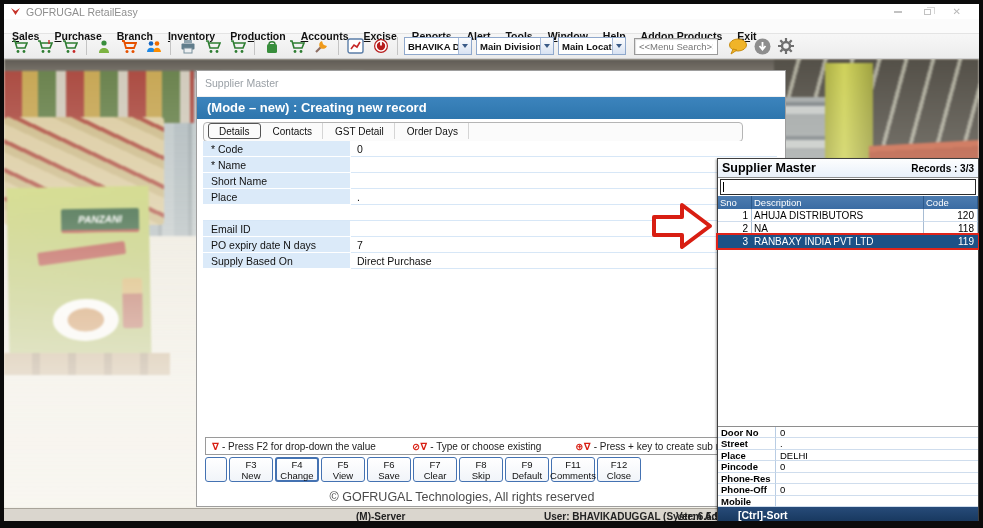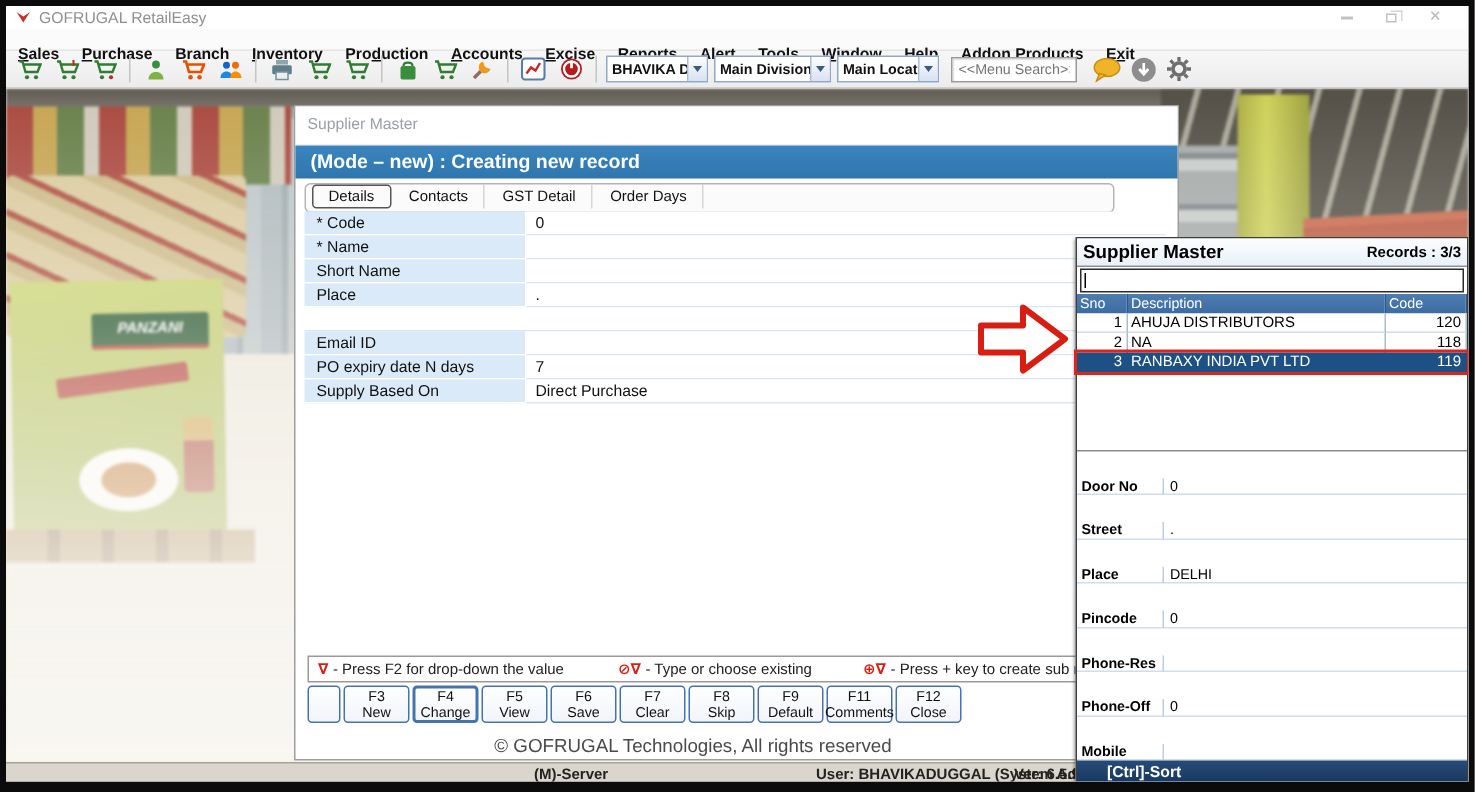--- a/index.html
+++ b/index.html
@@ -94,21 +94,21 @@
   .th{background:linear-gradient(#4d7cb0,#3b6ca3);color:#fff;font-size:9.5px;line-height:13px;border-right:1px solid #2d5a8c;}
   .td{font-size:10px;line-height:13px;color:#000;border-right:1px solid #a8bdd4;border-bottom:1px solid #cfdded;background:#fff;}
   .c-sno{width:34px;padding:0 3px 0 2px;}
   .c-desc{flex:1;padding:0 2px;}
   .c-code{width:54px;padding:0 3px 0 2px;}
   .num{text-align:right;}
   .trow.selected{position:relative;outline:2px solid #e0241a;outline-offset:0px;z-index:2;}
   .trow.selected .td{background:#1d5186;color:#fff;border-color:#1d5186;}
   .p-fill{flex:1;background:#fff;}
   .p-details{border-top:1px solid #8e8e8e;}
-  .drow{display:flex;height:11.5px;margin-top:18px;}
+  .drow{display:flex;height:11.5px;}
   .dlabel{width:58px;font-size:9.5px;font-weight:700;color:#000;line-height:11.5px;padding-left:3px;border-right:1px solid #b9cde4;border-bottom:1px solid #cfdded;background:#fff;}
   .dvalue{flex:1;font-size:9.5px;color:#000;line-height:11.5px;padding-left:4px;border-bottom:1px solid #cfdded;background:#fff;}
   .p-foot{height:16px;background:linear-gradient(#274b79,#16365c);color:#fff;font-size:10.5px;font-weight:700;line-height:16px;padding-left:20px;}
 
   
   .arrow{position:absolute;left:648px;top:196px;z-index:6;}
 </style>
 </head>
 <body>
 

